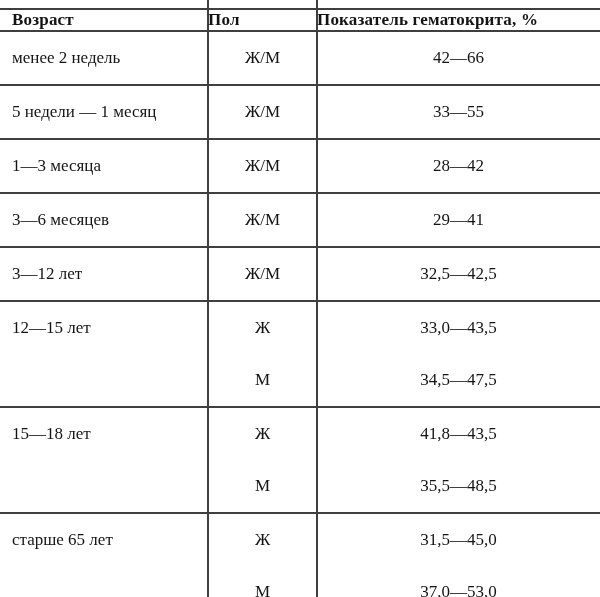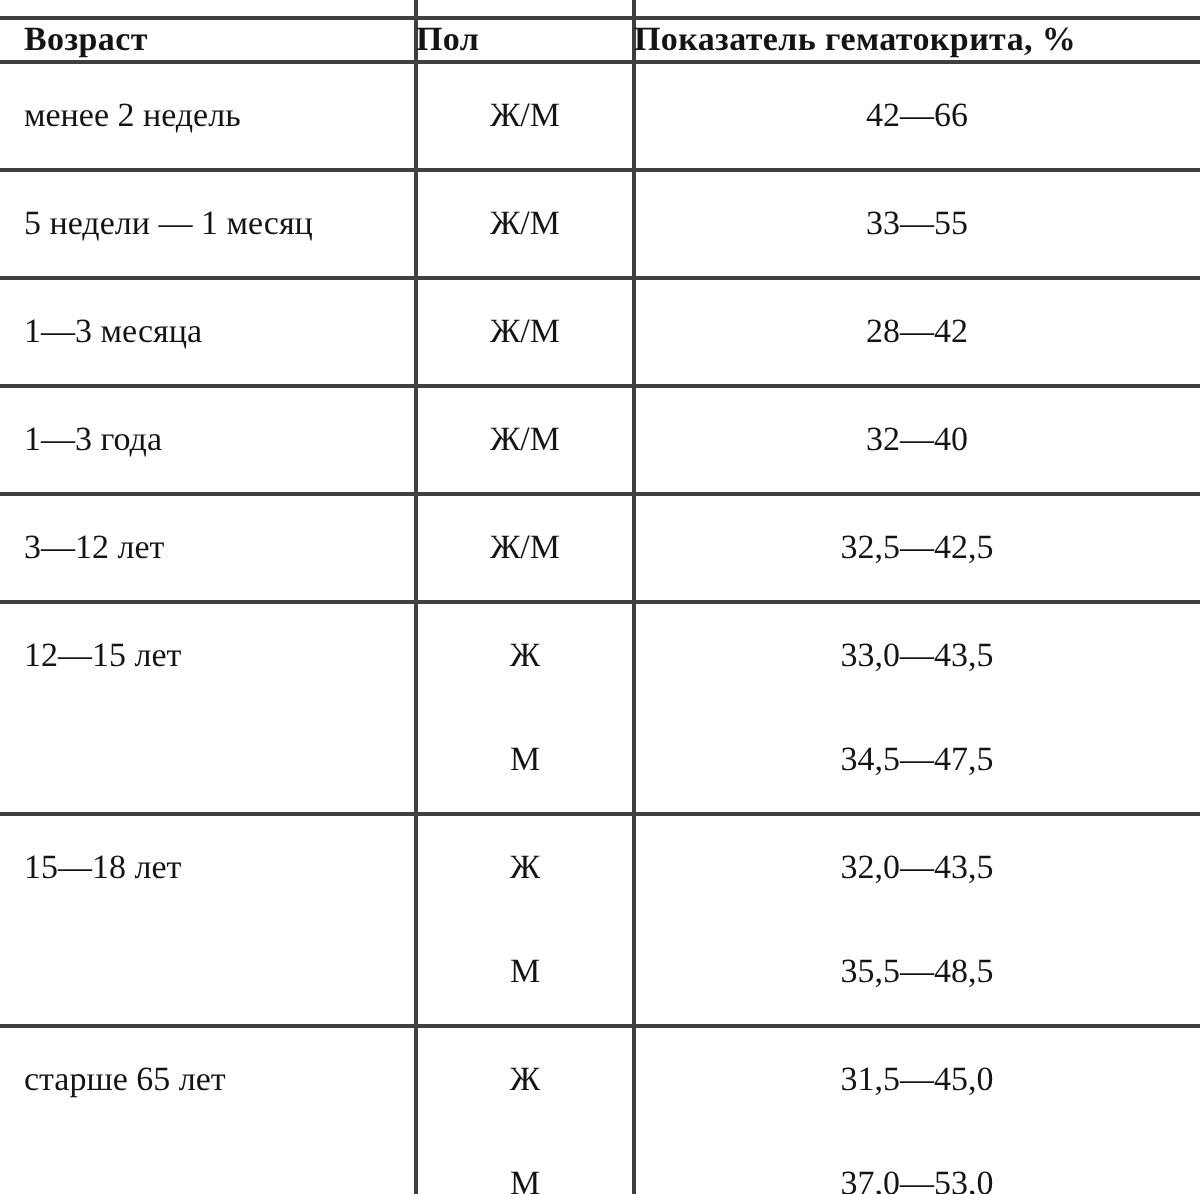--- a/index.html
+++ b/index.html
@@ -92,27 +92,27 @@
           </td>
     <td>
             <div class="cell-line center-line">Ж/М</div>
           </td>
     <td>
             <div class="cell-line center-line">28—42</div>
           </td>
   </tr>
         <tr class="single">
     <td>
-            <div class="cell-line age-line">1—3 года</div>
+            <div class="cell-line age-line">3—6 месяцев</div>
           </td>
     <td>
             <div class="cell-line center-line">Ж/М</div>
           </td>
     <td>
-            <div class="cell-line center-line">32—40</div>
+            <div class="cell-line center-line">29—41</div>
           </td>
   </tr>
         <tr class="single">
     <td>
             <div class="cell-line age-line">3—12 лет</div>
           </td>
     <td>
             <div class="cell-line center-line">Ж/М</div>
           </td>
     <td>
@@ -134,21 +134,21 @@
   </tr>
         <tr class="double">
     <td>
             <div class="cell-line age-line">15—18 лет</div>
           </td>
     <td>
             <div class="cell-line center-line">Ж</div>
             <div class="cell-line center-line">М</div>
           </td>
     <td>
-            <div class="cell-line center-line">32,0—43,5</div>
+            <div class="cell-line center-line">41,8—43,5</div>
             <div class="cell-line center-line">35,5—48,5</div>
           </td>
   </tr>
         <tr class="double">
     <td>
             <div class="cell-line age-line">старше 65 лет</div>
           </td>
     <td>
             <div class="cell-line center-line">Ж</div>
             <div class="cell-line center-line">М</div>

